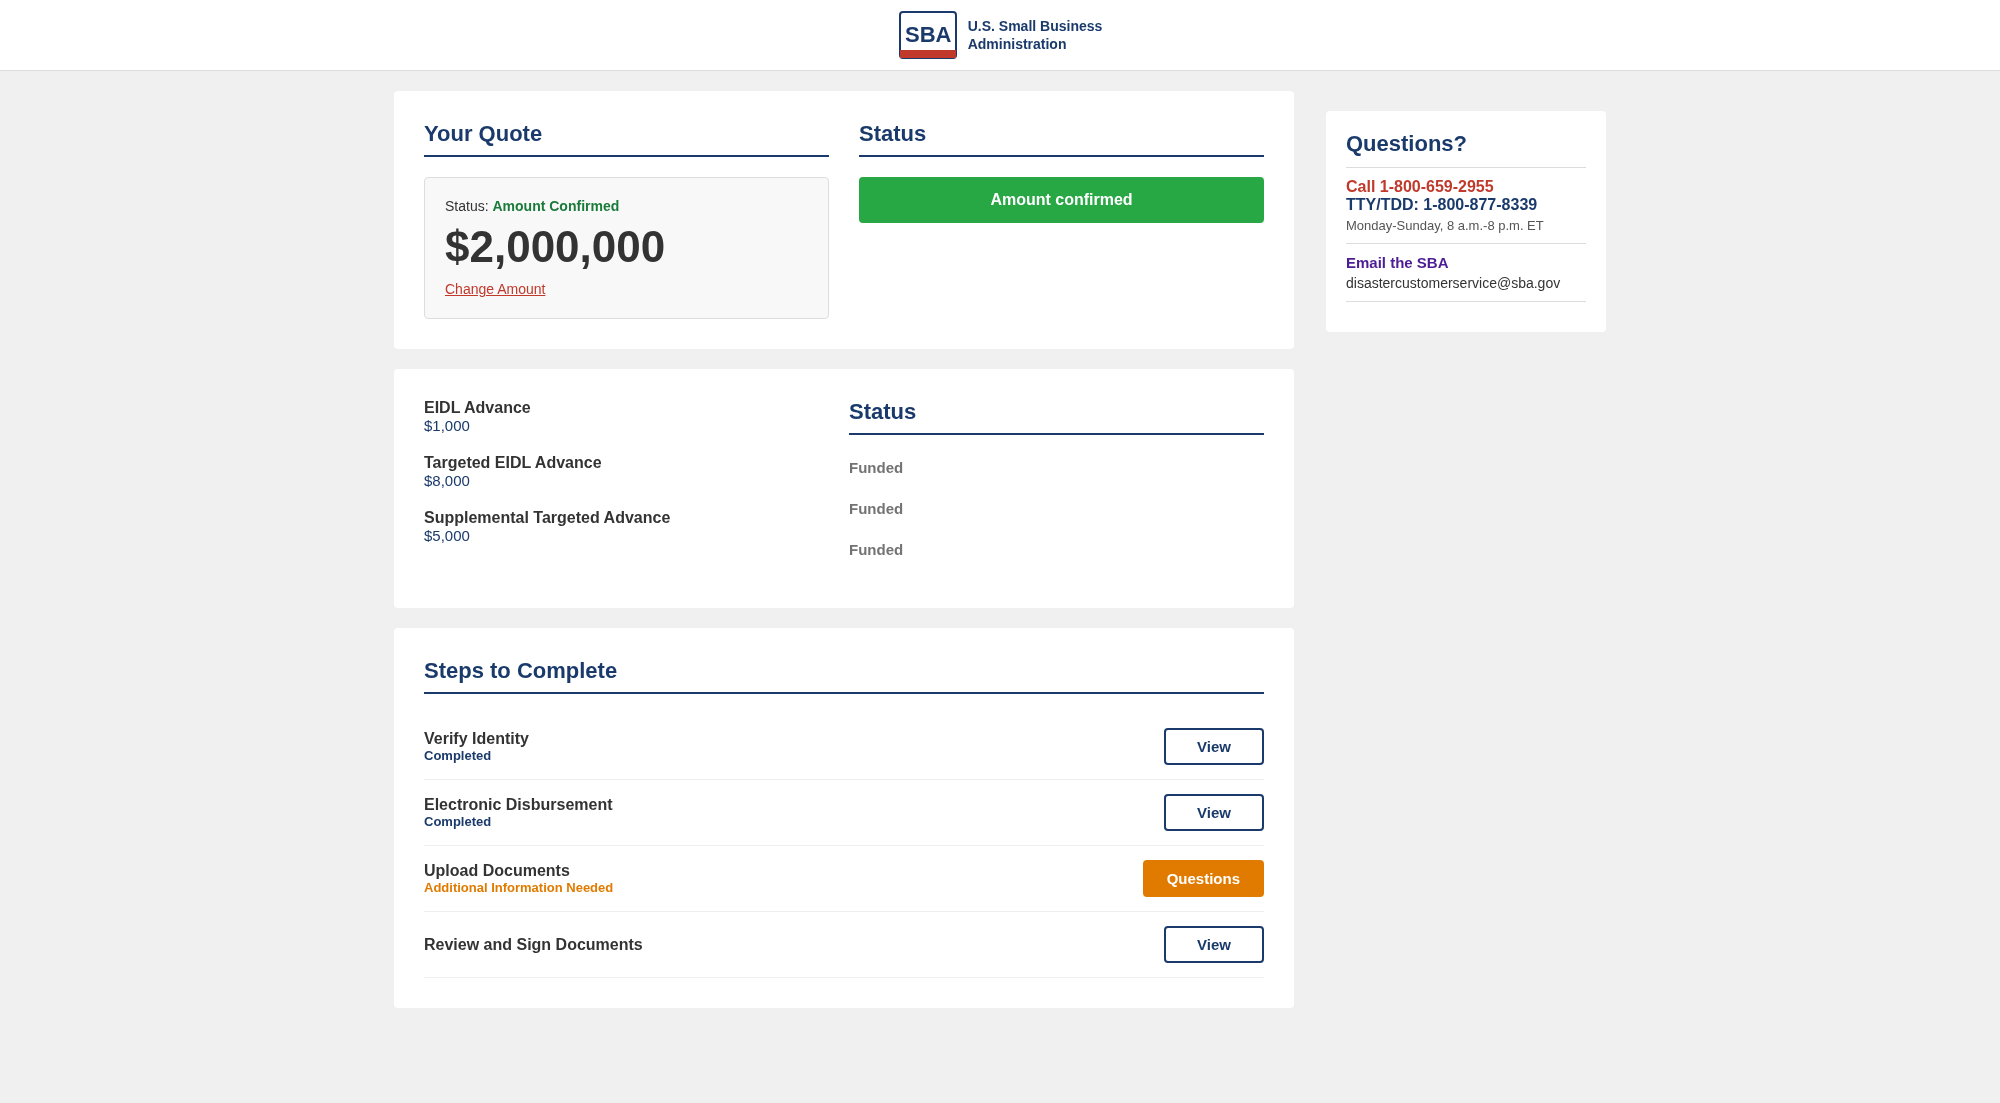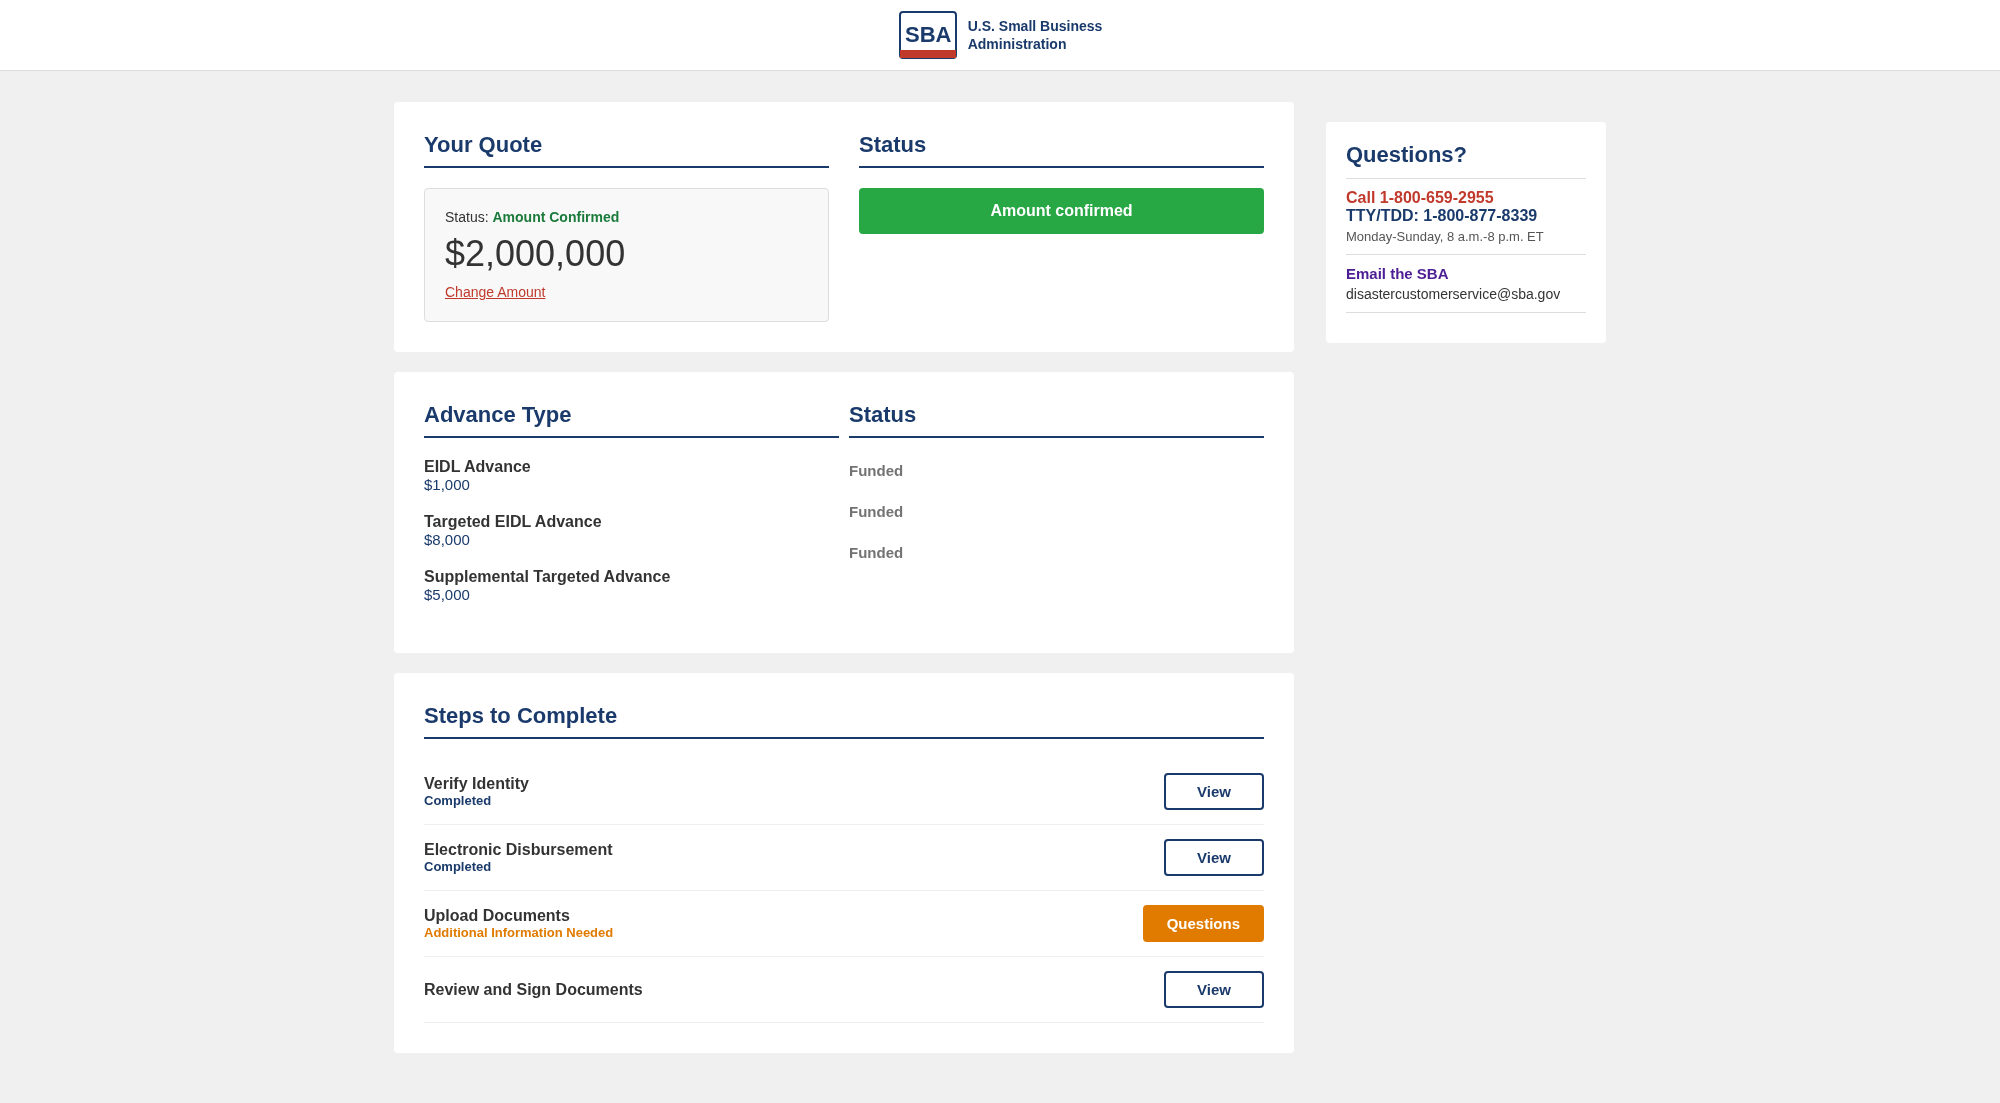--- a/index.html
+++ b/index.html
@@ -32,21 +32,21 @@
       font-size: 14px;
       color: #1a3a6b;
       font-weight: bold;
       line-height: 1.3;
     }
 
     
     .main-layout {
       display: flex;
       justify-content: center;
-      padding: 31px;
+      padding: 20px;
       gap: 32px;
       max-width: 2000px;
       margin: 0 auto;
     }
 
     .content-area {
       width: 900px;
       display: flex;
       flex-direction: column;
       gap: 20px;
@@ -88,23 +88,23 @@
       border: 1px solid #ddd;
       padding: 20px;
       border-radius: 4px;
     }
     .quote-status-label {
       font-size: 14px;
       color: #333;
       margin-bottom: 6px;
     }
     .quote-amount {
-      font-size: 36px;
+      font-size: 44px;
       color: #333;
-      font-weight: normal;
+      font-weight: bold;
       margin: 8px 0;
     }
     .change-amount-link {
       color: #c0392b;
       text-decoration: underline;
       font-size: 14px;
       cursor: pointer;
     }
 
     .amount-confirmed-btn {
@@ -312,21 +312,20 @@
           <div class="section-title">Status</div>
           <button class="amount-confirmed-btn">Amount confirmed</button>
         </div>
 
       </div>
     </div>
 
     <div class="card">
       <div class="advance-grid">
         <div>
-          <div class="advance-type-title">Advance Type</div>
           <div class="advance-item">
             <div class="advance-name">EIDL Advance</div>
             <div class="advance-amount">$1,000</div>
           </div>
           <div class="advance-item">
             <div class="advance-name">Targeted EIDL Advance</div>
             <div class="advance-amount">$8,000</div>
           </div>
           <div class="advance-item">
             <div class="advance-name">Supplemental Targeted Advance</div>

